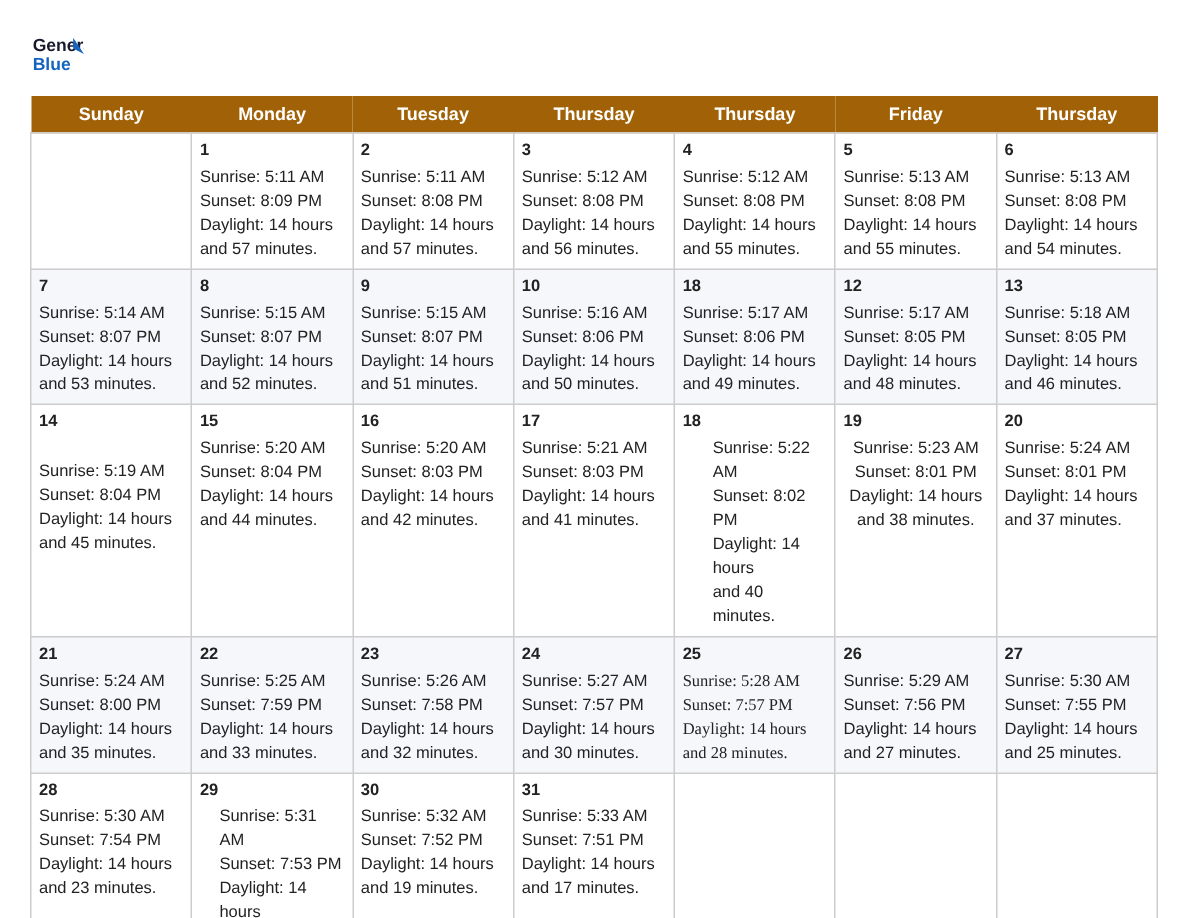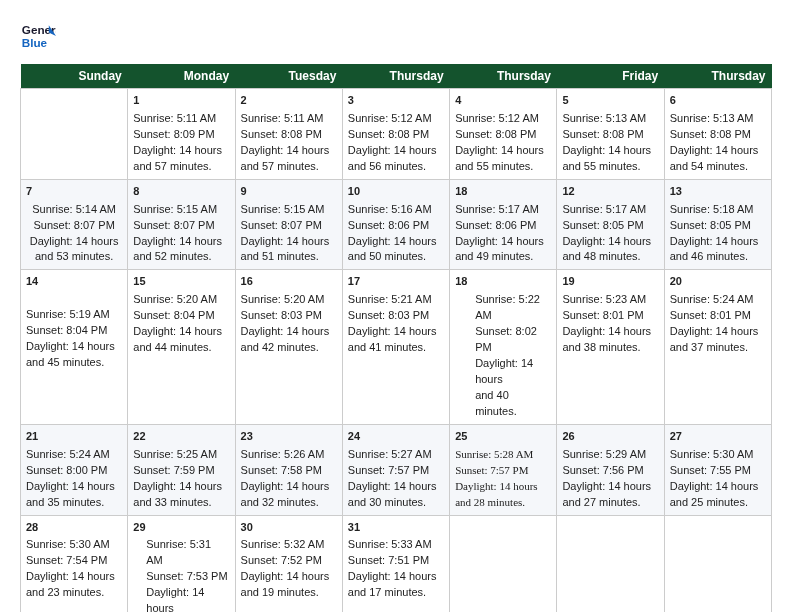--- a/index.html
+++ b/index.html
@@ -43,23 +43,23 @@
     .subtitle {
       font-size: 14px;
       color: #333;
     }
     table {
       width: 100%;
       border-collapse: collapse;
       font-size: 9.5px;
     }
     thead tr th {
-      background-color: #14532d;
+      background-color: #a16207;
       color: #fff;
-      text-align: right;
+      text-align: center;
       padding: 5px 6px;
       font-size: 12px;
       font-weight: bold;
     }
     tbody tr td {
       border: 1px solid #ccc;
       vertical-align: top;
       padding: 4px 5px;
       width: calc(100% / 7);
       height: 72px;
@@ -159,21 +159,21 @@
             <span class="day-num">6</span>
             <div class="cell-text" style="white-space: pre-line;">Sunrise: 5:13 AM
 Sunset: 8:08 PM
 Daylight: 14 hours
 and 54 minutes.</div>
           </td>
         </tr>
         <tr>
           <td>
             <span class="day-num">7</span>
-            <div class="cell-text" style="white-space: pre-line; text-align: center;">Sunrise: 5:14 AM
+            <div class="cell-text" style="white-space: pre-line;">Sunrise: 5:14 AM
 Sunset: 8:07 PM
 Daylight: 14 hours
 and 53 minutes.</div>
           </td>
           <td>
             <span class="day-num">8</span>
             <div class="cell-text" style="white-space: pre-line;">Sunrise: 5:15 AM
 Sunset: 8:07 PM
 Daylight: 14 hours
 and 52 minutes.</div>
@@ -245,21 +245,21 @@
           </td>
           <td>
             <span class="day-num">18</span>
             <div class="cell-text" style="white-space: pre-line; margin-left: 20px;">Sunrise: 5:22 AM
 Sunset: 8:02 PM
 Daylight: 14 hours
 and 40 minutes.</div>
           </td>
           <td>
             <span class="day-num">19</span>
-            <div class="cell-text" style="white-space: pre-line;">Sunrise: 5:23 AM
+            <div class="cell-text" style="white-space: pre-line; text-align: center;">Sunrise: 5:23 AM
 Sunset: 8:01 PM
 Daylight: 14 hours
 and 38 minutes.</div>
           </td>
           <td>
             <span class="day-num">20</span>
             <div class="cell-text" style="white-space: pre-line;">Sunrise: 5:24 AM
 Sunset: 8:01 PM
 Daylight: 14 hours
 and 37 minutes.</div>

